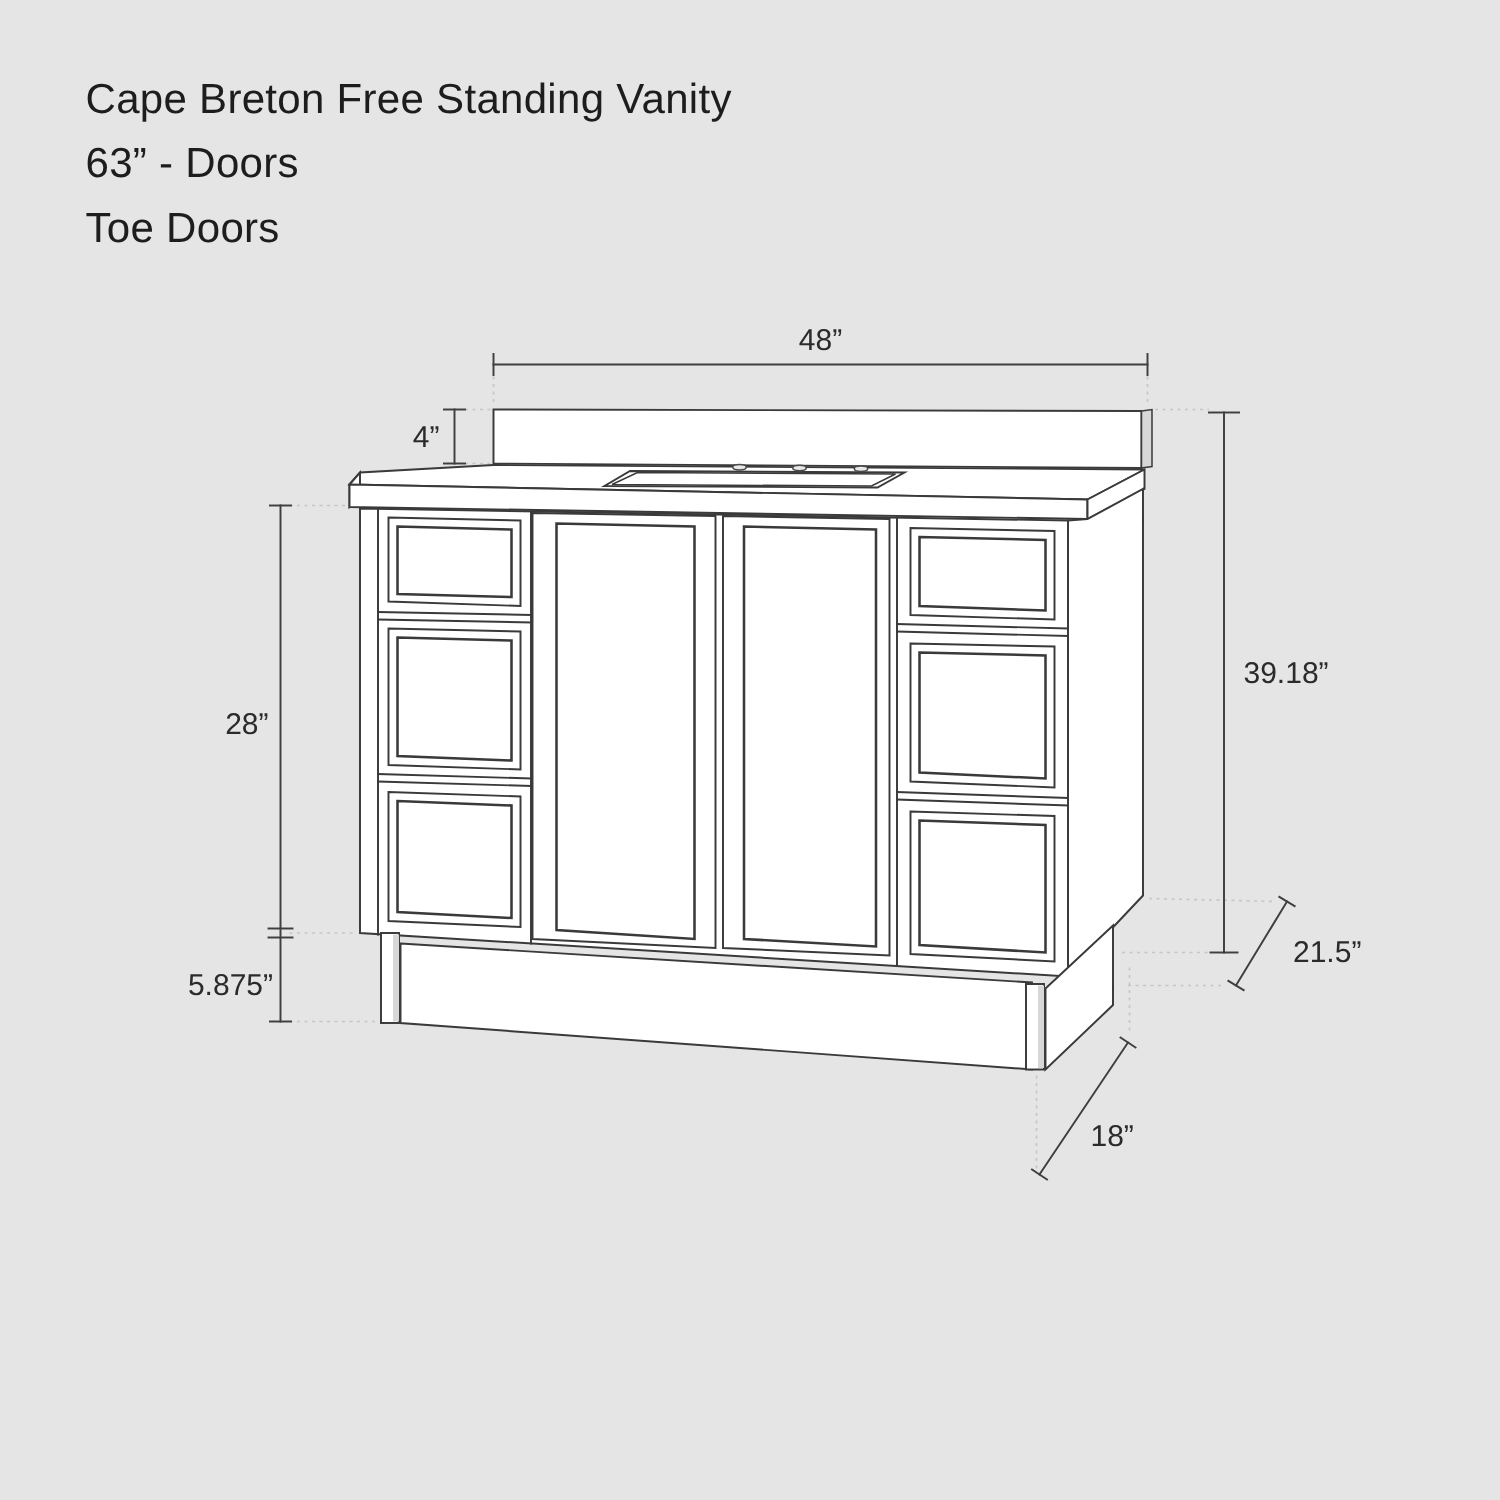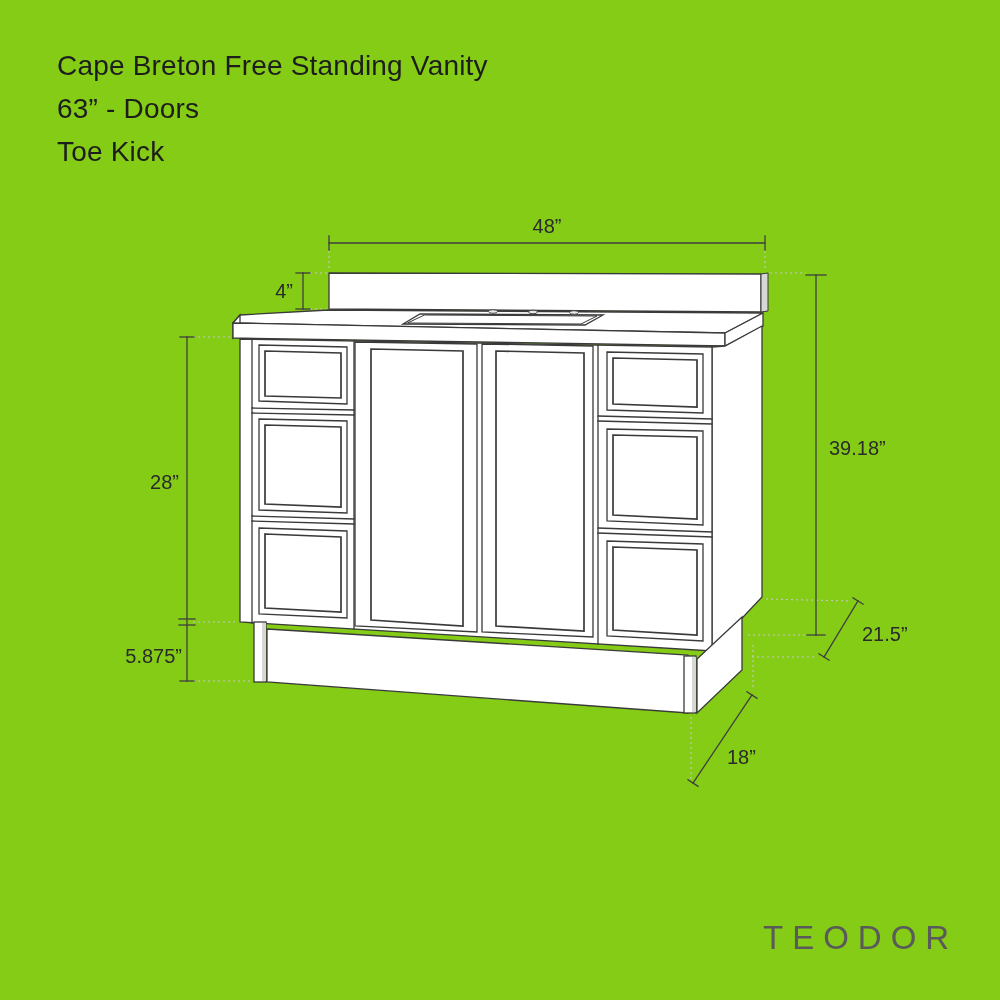--- a/index.html
+++ b/index.html
@@ -1,16 +1,16 @@
 <!DOCTYPE html>
 <html><head>
 <meta charset="utf-8">
 <style>
   html,body{margin:0;padding:0;background:#ffffff;}
-  #page{position:relative;width:1000px;height:1000px;background:#84cc16;overflow:hidden;
+  #page{position:relative;width:1000px;height:1000px;background:#e5e5e5;overflow:hidden;
         font-family:"Liberation Sans",sans-serif;}
   #title-block{position:absolute;left:57px;top:44px;color:#1d1d1d;font-size:28px;
         line-height:43px;font-weight:400;letter-spacing:0.2px;}
   #brand{position:absolute;left:763px;top:919px;color:#5a5a5a;font-size:33px;
         letter-spacing:9px;font-weight:400;}
   svg{position:absolute;left:0;top:0;}
   svg text{font-family:"Liberation Sans",sans-serif;font-size:20px;fill:#2b2b2b;}
   .ln{stroke:#3a3a3a;stroke-width:1.3;fill:none;stroke-linecap:square;}
   .ln2{stroke:#3a3a3a;stroke-width:1.7;fill:none;stroke-linecap:square;}
   .face{stroke:#3a3a3a;stroke-width:1.3;fill:#ffffff;}
@@ -20,21 +20,21 @@
   .hole{stroke:#4a4a4a;stroke-width:1;fill:#e9e9e9;}
 </style>
 </head>
 <body>
 
 <div id="page">
 
   <div id="title-block">
     <div>Cape Breton Free Standing Vanity</div>
     <div>63” - Doors</div>
-    <div>Toe Kick</div>
+    <div>Toe Doors</div>
   </div>
 
   <svg width="1000" height="1000" viewBox="0 0 1000 1000">
 
     <g>
       <line class="dot" x1="329" y1="251" x2="329" y2="271"></line>
       <line class="dot" x1="765" y1="251" x2="765" y2="271"></line>
       <line class="dot" x1="310" y1="273" x2="327" y2="273"></line>
       <line class="dot" x1="310" y1="309" x2="327" y2="309"></line>
       <line class="dot" x1="193" y1="337" x2="236" y2="337"></line>
@@ -178,14 +178,13 @@
 
     <g>
       <line class="dim" x1="752" y1="695" x2="693" y2="783"></line>
       <line class="dim" x1="747" y1="691.7" x2="757" y2="698.3"></line>
       <line class="dim" x1="688" y1="779.7" x2="698" y2="786.3"></line>
       <text x="727" y="764" text-anchor="start">18”</text>
     </g>
 
   </svg>
 
-  <div id="brand">TEODOR</div>
 </div>
 
 </body></html>

